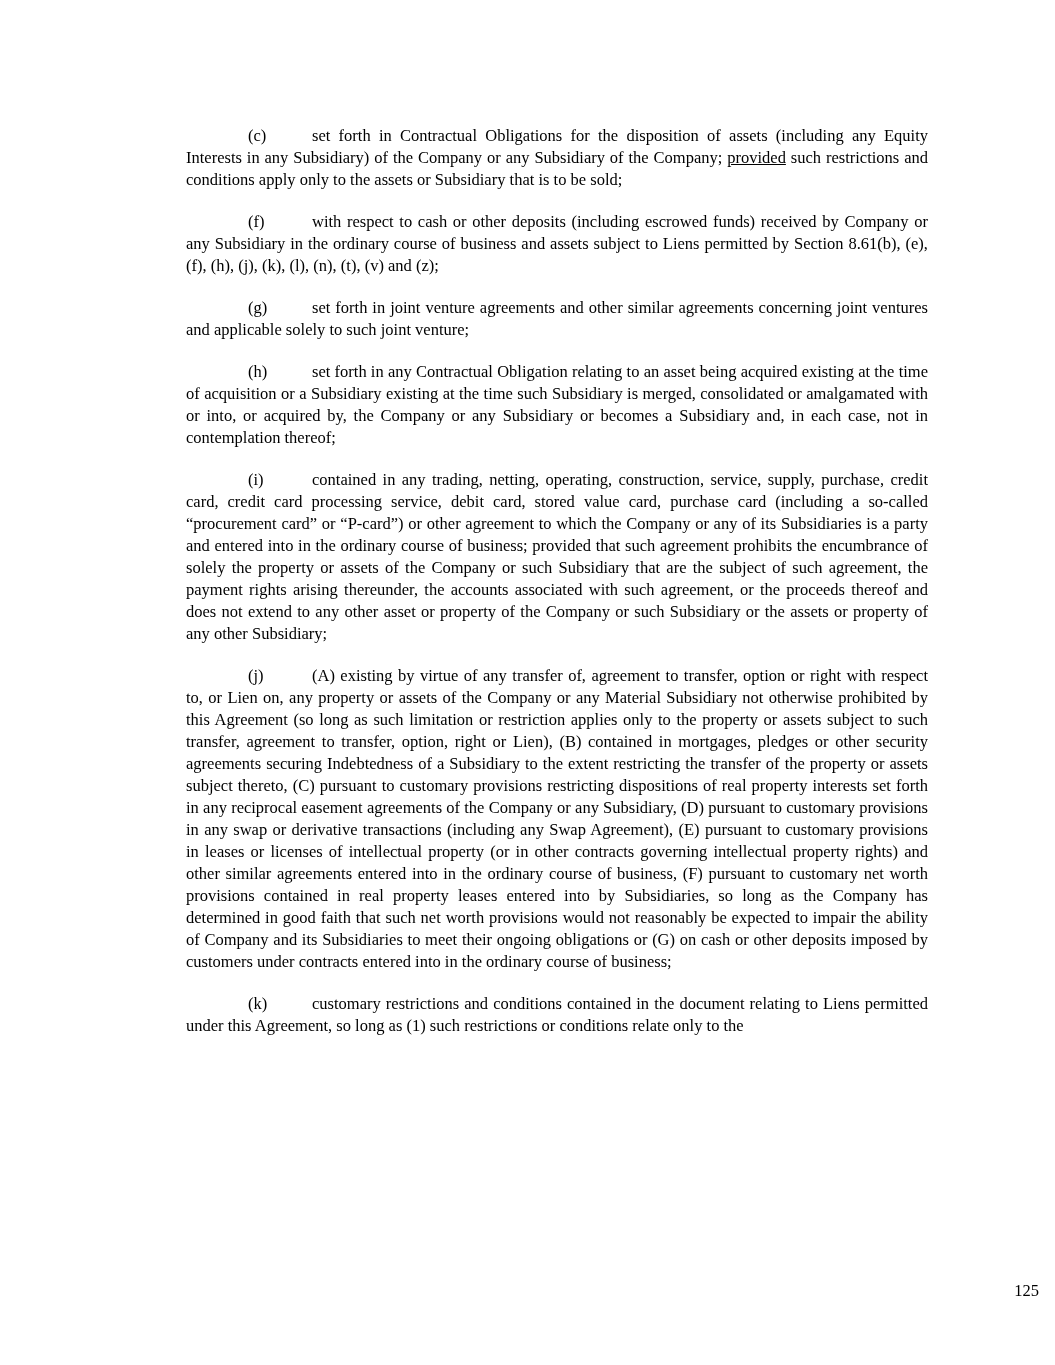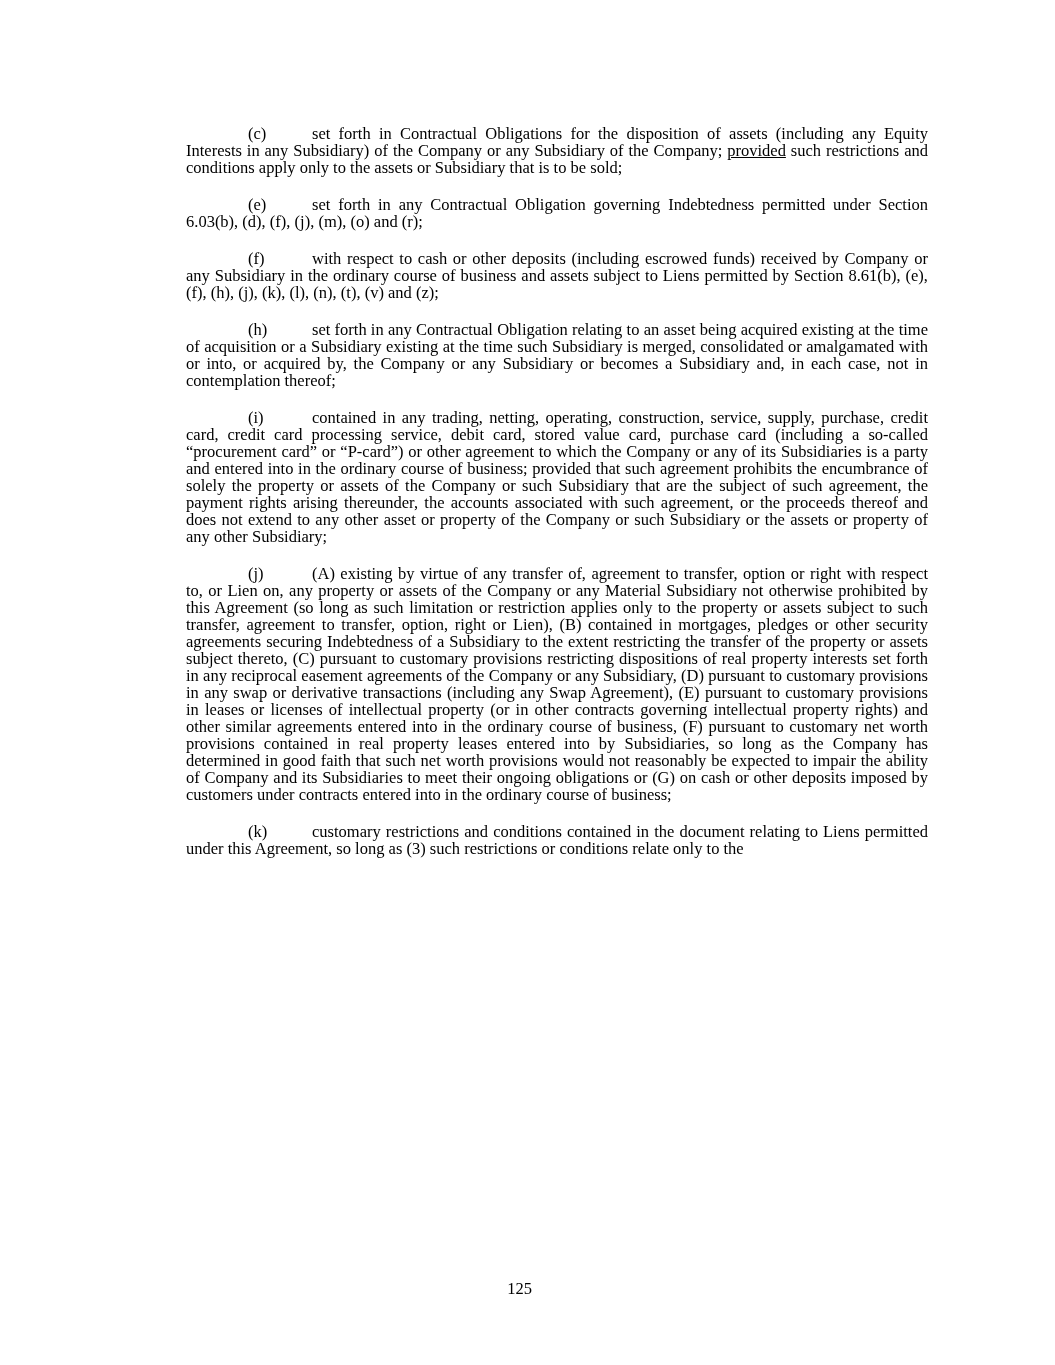--- a/index.html
+++ b/index.html
@@ -9,21 +9,21 @@
   }
   .page {
     position: relative;
     width: 1055px;
     height: 1365px;
     background: #ffffff;
     box-sizing: border-box;
     padding: 125px 127px 16px 186px;
     font-family: "Liberation Serif", "DejaVu Serif", serif;
     font-size: 16.5px;
-    line-height: 17px;
+    line-height: 22px;
     color: #000000;
     overflow: hidden;
   }
   .para {
     margin: 0 0 20px 0;
     text-align: justify;
     text-indent: 62px;
   }
   .clause-label {
     display: inline-block;
@@ -31,40 +31,40 @@
     text-indent: 0;
   }
   .u {
     text-decoration: underline;
   }
   .page-number {
     position: absolute;
     top: 1280px;
     left: 0;
     right: 16px;
-    text-align: center;
+    text-align: right;
     text-indent: 0;
   }
 </style>
 </head>
 <body>
 
 <div class="page">
 
   <p class="para"><span class="clause-label">(c)</span><span>set forth in Contractual Obligations for the disposition of assets (including any Equity Interests in any Subsidiary) of the Company or any Subsidiary of the Company; </span><span class="u">provided</span><span> such restrictions and conditions apply only to the assets or Subsidiary that is to be sold;</span></p>
 
 
-  <p class="para"><span class="clause-label">(e)</span><span>set forth in any Contractual Obligation governing Indebtedness permitted under Section 6.03(b), (d), (f), (j), (m), (o) and (r);</span></p>
 
   <p class="para"><span class="clause-label">(f)</span><span>with respect to cash or other deposits (including escrowed funds) received by Company or any Subsidiary in the ordinary course of business and assets subject to Liens permitted by Section 8.61(b), (e), (f), (h), (j), (k), (l), (n), (t), (v) and (z);</span></p>
 
+  <p class="para"><span class="clause-label">(g)</span><span>set forth in joint venture agreements and other similar agreements concerning joint ventures and applicable solely to such joint venture;</span></p>
 
   <p class="para"><span class="clause-label">(h)</span><span>set forth in any Contractual Obligation relating to an asset being acquired existing at the time of acquisition or a Subsidiary existing at the time such Subsidiary is merged, consolidated or amalgamated with or into, or acquired by, the Company or any Subsidiary or becomes a Subsidiary and, in each case, not in contemplation thereof;</span></p>
 
   <p class="para"><span class="clause-label">(i)</span><span>contained in any trading, netting, operating, construction, service, supply, purchase, credit card, credit card processing service, debit card, stored value card, purchase card (including a so-called “procurement card” or “P-card”) or other agreement to which the Company or any of its Subsidiaries is a party and entered into in the ordinary course of business;  provided that such agreement prohibits the encumbrance of solely the property or assets of the Company or such Subsidiary that are the subject of such agreement, the payment rights arising thereunder, the accounts associated with such agreement, or the proceeds thereof and does not extend to any other asset or property of the Company or such Subsidiary or the assets or property of any other Subsidiary;</span></p>
 
   <p class="para"><span class="clause-label">(j)</span><span>(A) existing by virtue of any transfer of, agreement to transfer, option or right with respect to, or Lien on, any property or assets of the Company or any Material Subsidiary not otherwise prohibited by this Agreement (so long as such limitation or restriction applies only to the property or assets subject to such transfer, agreement to transfer, option, right or Lien), (B) contained in mortgages, pledges or other security agreements securing Indebtedness of a Subsidiary to the extent restricting the transfer of the property or assets subject thereto, (C) pursuant to customary provisions restricting dispositions of real property interests set forth in any reciprocal easement agreements of the Company or any Subsidiary, (D) pursuant to customary provisions in any swap or derivative transactions (including any Swap Agreement), (E) pursuant to customary provisions in leases or licenses of intellectual property (or in other contracts governing intellectual property rights) and other similar agreements entered into in the ordinary course of business, (F) pursuant to customary net worth provisions contained in real property leases entered into by Subsidiaries, so long as the Company has determined in good faith that such net worth provisions would not reasonably be expected to impair the ability of Company and its Subsidiaries to meet their ongoing obligations or (G) on cash or other deposits imposed by customers under contracts entered into in the ordinary course of business;</span></p>
 
-  <p class="para"><span class="clause-label">(k)</span><span>customary restrictions and conditions contained in the document relating to Liens permitted under this Agreement, so long as (3) such restrictions or conditions relate only to the</span></p>
+  <p class="para"><span class="clause-label">(k)</span><span>customary restrictions and conditions contained in the document relating to Liens permitted under this Agreement, so long as (1) such restrictions or conditions relate only to the</span></p>
 
   <div class="page-number">125</div>
 
 </div>
 
 </body></html>

